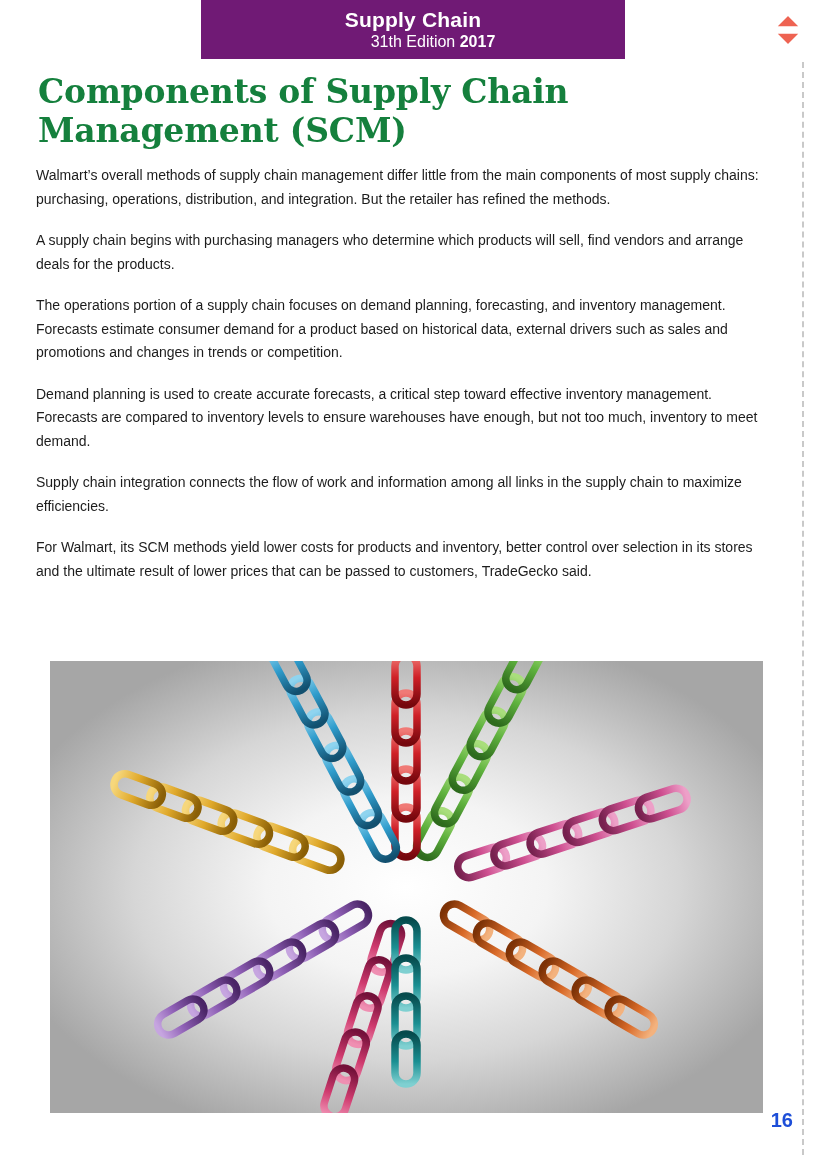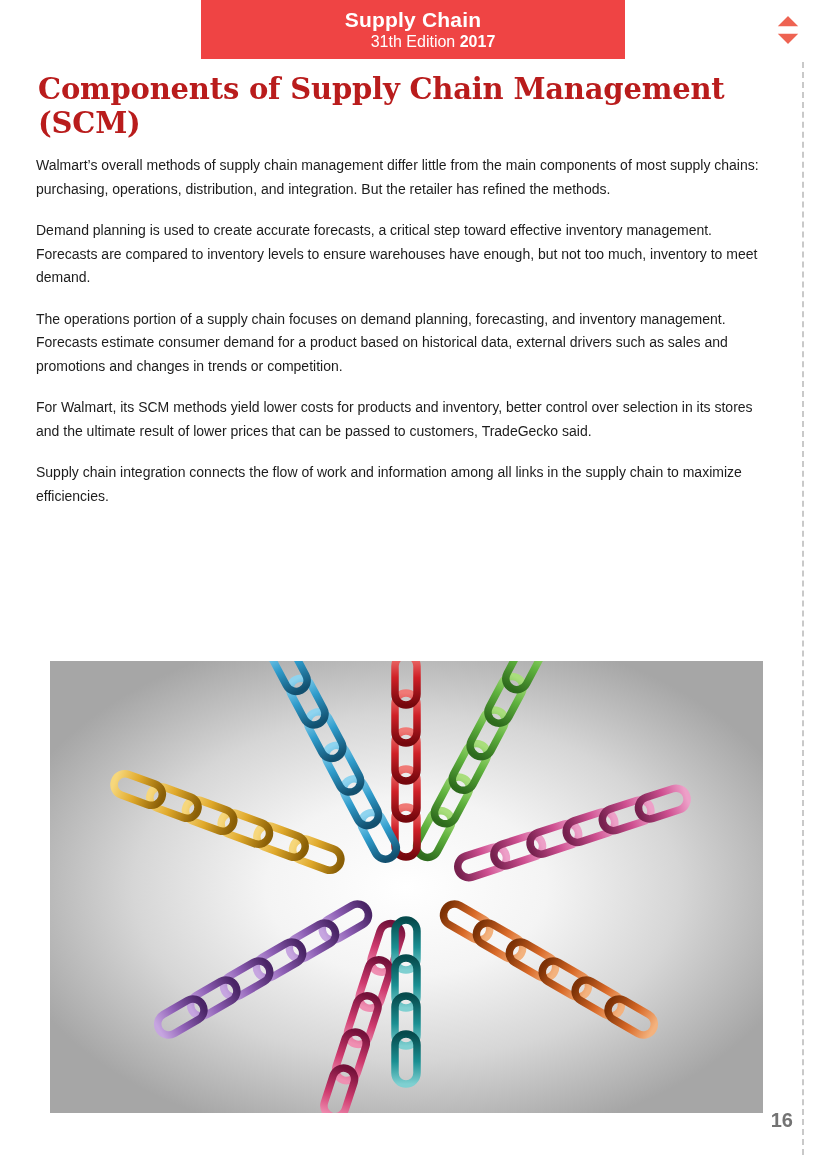--- a/index.html
+++ b/index.html
@@ -16,21 +16,21 @@
     position: relative;
   }
 
   
   .header-banner {
     position: absolute;
     left: 201px;
     top: 0;
     width: 424px;
     height: 59px;
-    background: #ef4444;
+    background: #701a75;
     color: #ffffff;
     display: flex;
     flex-direction: column;
     justify-content: center;
     align-items: center;
   }
   .header-title {
     font-size: 21px;
     font-weight: bold;
     line-height: 24px;
@@ -66,25 +66,25 @@
 
   
   .content {
     position: absolute;
     left: 36px;
     top: 72px;
     width: 735px;
   }
   h1.page-title {
     font-family: "DejaVu Serif", serif;
-    font-size: 29px;
+    font-size: 33px;
     font-weight: bold;
     margin: 0 0 14px 2px;
     letter-spacing: -0.2px;
-    color: #b91c1c;
+    color: #15803d;
   }
   p.para {
     font-size: 14px;
     line-height: 23.5px;
     margin: 0 0 18px 0;
     color: #1c1c1c;
   }
 
   
   .figure {
@@ -98,21 +98,21 @@
   }
   .figure svg { display: block; }
 
   
   .page-number {
     position: absolute;
     right: 34px;
     bottom: 37px;
     font-size: 20px;
     font-weight: bold;
-    color: #737373;
+    color: #1d4ed8;
   }
 </style>
 </head>
 <body>
 
 <div class="header-banner">
   <div class="header-title">Supply Chain</div>
   <div class="header-sub">
     <span>31th Edition</span>
     <span class="year">2017</span>
@@ -129,24 +129,25 @@
     </g>
   </svg>
 </div>
 
 <div class="side-rail"></div>
 
 <div class="content">
   <h1 class="page-title">Components of Supply Chain Management (SCM)</h1>
 
   <p class="para">Walmart’s overall methods of supply chain management differ little from the main components of most supply chains: purchasing, operations, distribution, and integration. But the retailer has refined the methods.</p>
+  <p class="para">A supply chain begins with purchasing managers who determine which products will sell, find vendors and arrange deals for the products.</p>
+  <p class="para">The operations portion of a supply chain focuses on demand planning, forecasting, and inventory management. Forecasts estimate consumer demand for a product based on historical data, external drivers such as sales and promotions and changes in trends or competition.</p>
   <p class="para">Demand planning is used to create accurate forecasts, a critical step toward effective inventory management. Forecasts are compared to inventory levels to ensure warehouses have enough, but not too much, inventory to meet demand.</p>
-  <p class="para">The operations portion of a supply chain focuses on demand planning, forecasting, and inventory management. Forecasts estimate consumer demand for a product based on historical data, external drivers such as sales and promotions and changes in trends or competition.</p>
+  <p class="para">Supply chain integration connects the flow of work and information among all links in the supply chain to maximize efficiencies.</p>
   <p class="para">For Walmart, its SCM methods yield lower costs for products and inventory, better control over selection in its stores and the ultimate result of lower prices that can be passed to customers, TradeGecko said.</p>
-  <p class="para">Supply chain integration connects the flow of work and information among all links in the supply chain to maximize efficiencies.</p>
 </div>
 
 <div class="figure">
   <svg width="713" height="452" viewBox="0 0 713 452" aria-hidden="true">
     <defs>
       <radialGradient id="bgGlow" cx="50%" cy="50%" r="58%">
         <stop offset="0%" stop-color="#ffffff"></stop>
         <stop offset="34%" stop-color="#f4f4f4"></stop>
         <stop offset="66%" stop-color="#d6d6d6"></stop>
         <stop offset="100%" stop-color="#a6a6a6"></stop>

